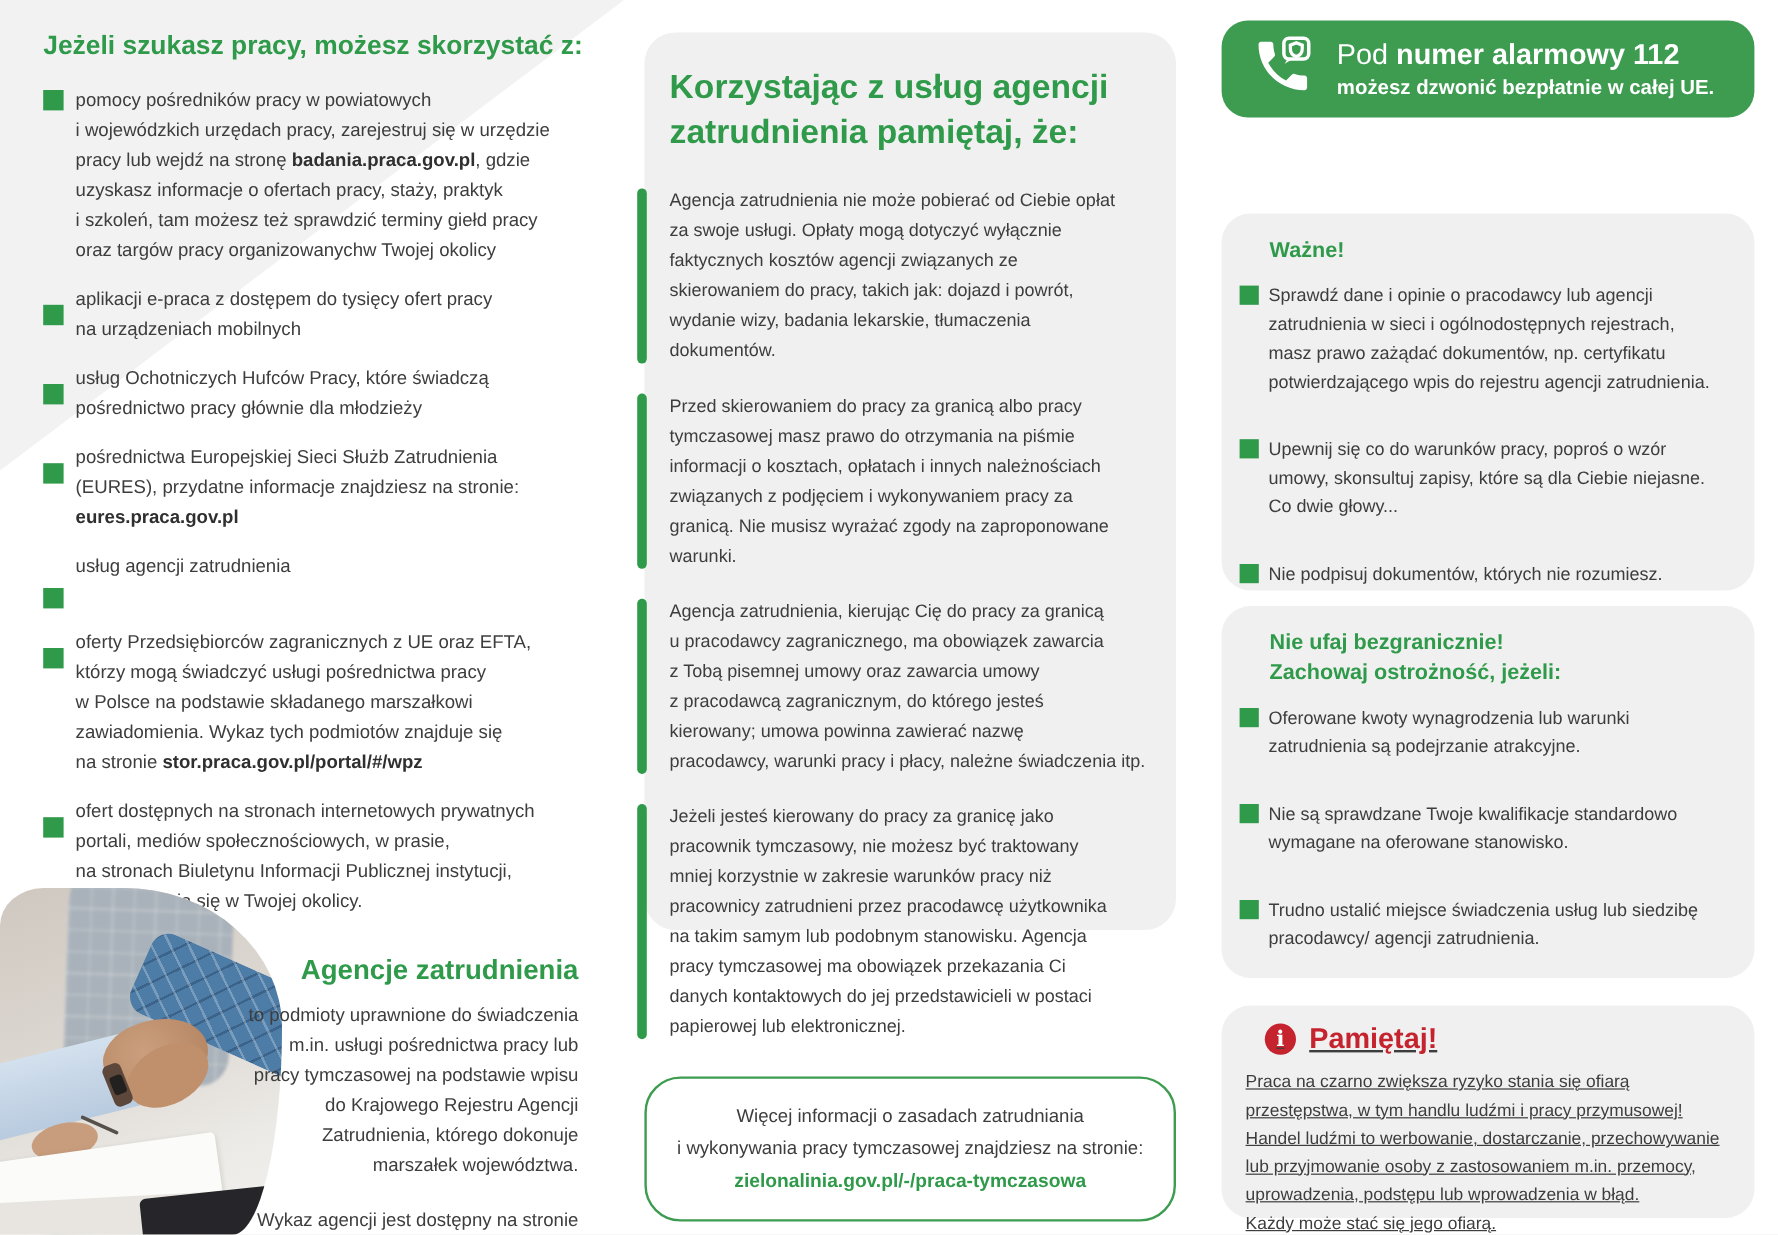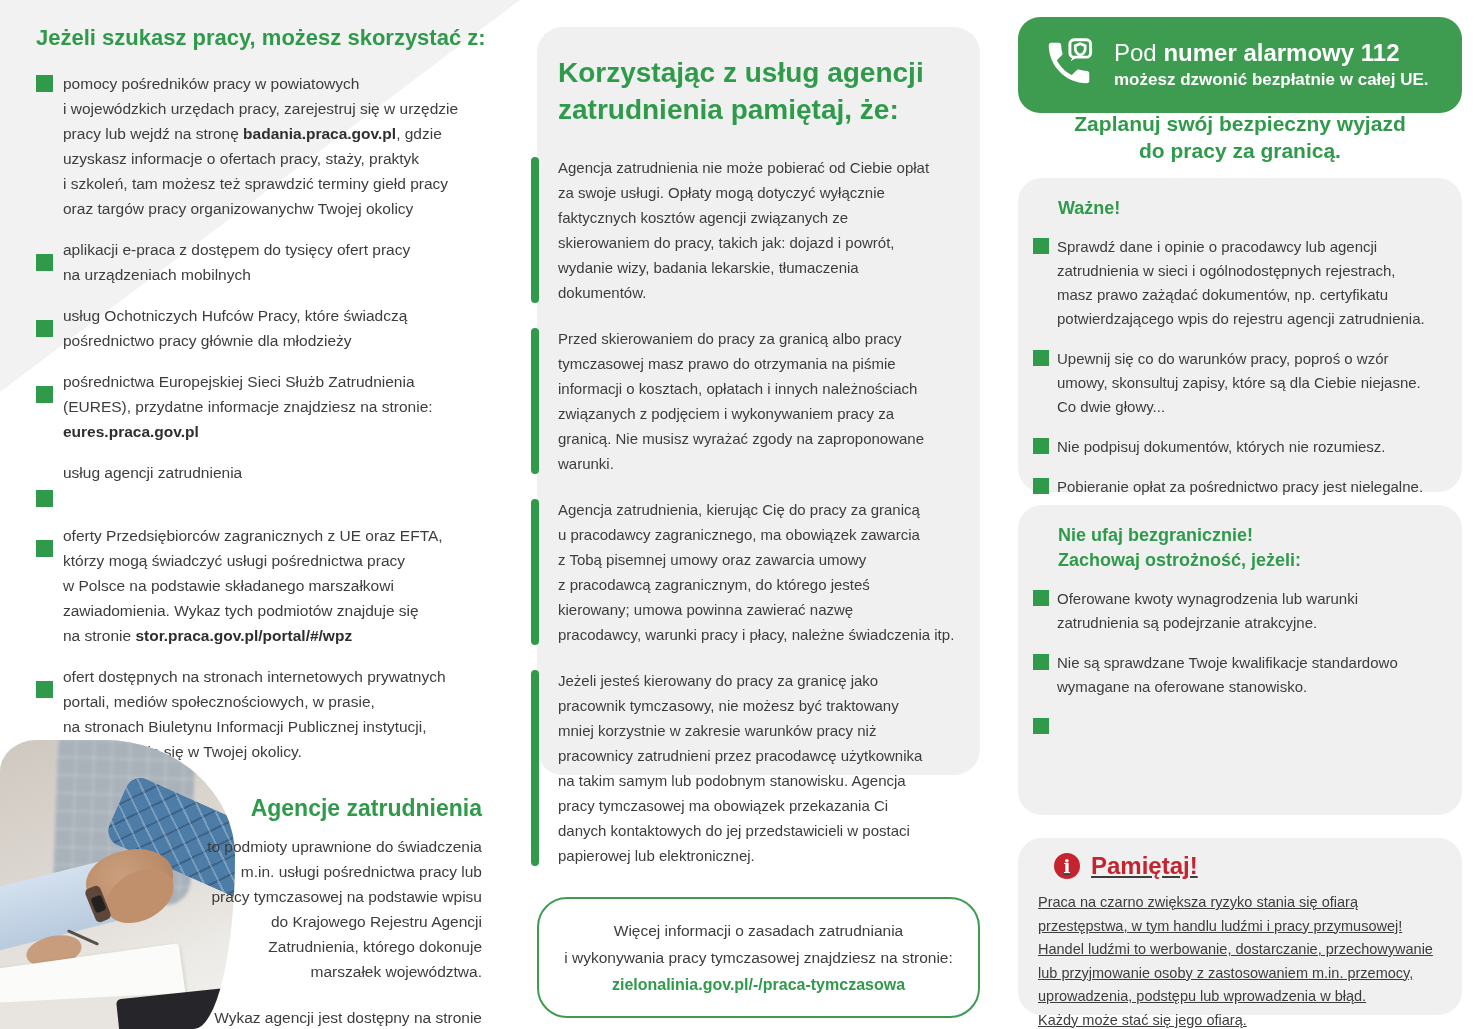--- a/index.html
+++ b/index.html
@@ -66,34 +66,34 @@
   .mp{position:relative; font-size:15px; line-height:25px; color:var(--text);
     white-space:pre-line; margin-bottom:21px;}
   .mp::before{content:""; position:absolute; left:-27px; top:2px; bottom:2px; width:8px;
     border-radius:4px; background:var(--green);}
   .info-box{position:absolute; left:537px; top:897px; width:443px; height:121px;
     background:#fff; border:2px solid var(--banner-green); border-radius:30px;
     display:flex; flex-direction:column; align-items:center; justify-content:center; text-align:center;}
   .info-box .l{font-size:15.5px; line-height:27px; white-space:pre-line;text-align:center;}
   .info-box .glink{font-size:16px; line-height:27px;}
   
-  .banner{position:absolute; left:1018px; top:17px; width:444px; height:96px;
+  .banner{position:absolute; left:1018px; top:17px; width:444px; height:81px;
     background:var(--banner-green); border-radius:22px; color:#fff;
     display:flex; align-items:center; padding-left:24px; gap:18px;}
   .banner .t1{font-size:24px; line-height:28px;}
   .banner .t1 .b{color:#fff;}
   .banner .t2{font-size:17px; line-height:22px; font-weight:600; margin-top:2px;}
   .plan{position:absolute; left:1018px; top:110px; width:444px; text-align:center;
     font-size:21px; line-height:27px; font-weight:700; color:var(--green); white-space:pre-line;}
   .rbox{position:absolute; left:1018px; width:444px; background:var(--box-gray);
     border-radius:24px; padding:16px 12px 0 15px;}
   .rbox1{top:178px; height:314px;} .rbox2{top:505px; height:310px;} .rbox3{top:838px; height:177px; padding:14px 8px 0 20px;text-decoration:underline;}
   .rh{font-size:18px; line-height:25px; font-weight:700; color:var(--green);
     margin:2px 0 14px 25px; white-space:pre-line;}
-  .rlist{display:flex; flex-direction:column; gap:16px;}
+  .rlist{display:flex; flex-direction:column; gap:32px;}
   .rli{display:flex; gap:8px;}
   .rsq{width:16px; height:16px; background:var(--green); flex:0 0 16px; margin-top:3px;}
   .rtxt{font-size:15px; line-height:24px; white-space:pre-line; color:var(--text);}
   .rem-head{display:flex; align-items:center; gap:11px; margin-left:16px;}
   .info-i{width:26px; height:26px; border-radius:50%; background:var(--red); color:#fff;
     display:flex; align-items:center; justify-content:center;
     font-family:"DejaVu Serif","Liberation Serif",serif; font-weight:700; font-size:18px; flex:0 0 26px;}
   .info-i::after{content:"i";}
   .rem-title{font-size:24px; line-height:28px; font-weight:700; color:var(--red);}
   .rem-body{font-size:14.5px; line-height:23.5px; white-space:pre-line; color:var(--text); margin-top:11px;}
@@ -229,22 +229,20 @@
         <path d="M13.8 9.2 L12.7 11.2 L16 9.2 Z" fill="#ffffff"></path>
         <path d="M17 3.4l2.2.9v1.3c0 1.4-.9 2.5-2.2 2.9-1.3-.4-2.2-1.5-2.2-2.9V4.3z" fill="none" stroke="#ffffff" stroke-width="1.2"></path>
       </svg>
     </span>
     <div>
       <p class="t1"><span>Pod </span><span class="b">numer alarmowy 112</span></p>
       <p class="t2">możesz dzwonić bezpłatnie w całej UE.</p>
     </div>
   </div>
 
-  <h2 class="plan">Zaplanuj swój bezpieczny wyjazd
-do pracy za granicą.</h2>
 
   <div class="rbox rbox1">
     <h3 class="rh">Ważne!</h3>
     <div class="rlist">
       <div class="rli">
           <span class="rsq"></span>
           <p class="rtxt">Sprawdź dane i opinie o pracodawcy lub agencji
 zatrudnienia w sieci i ogólnodostępnych rejestrach,
 masz prawo zażądać dokumentów, np. certyfikatu
 potwierdzającego wpis do rejestru agencji zatrudnienia.</p>
@@ -275,20 +273,22 @@
           <p class="rtxt">Oferowane kwoty wynagrodzenia lub warunki
 zatrudnienia są podejrzanie atrakcyjne.</p>
         </div>
       <div class="rli">
           <span class="rsq"></span>
           <p class="rtxt">Nie są sprawdzane Twoje kwalifikacje standardowo
 wymagane na oferowane stanowisko.</p>
         </div>
       <div class="rli">
           <span class="rsq"></span>
+          <p class="rtxt">Trudno ustalić miejsce świadczenia usług lub siedzibę
+pracodawcy/ agencji zatrudnienia.</p>
         </div>
     </div>
   </div>
 
   <div class="rbox rbox3">
     <div class="rem-head">
       <span class="info-i"></span>
       <h3 class="rem-title">Pamiętaj!</h3>
     </div>
     <p class="rem-body">Praca na czarno zwiększa ryzyko stania się ofiarą

